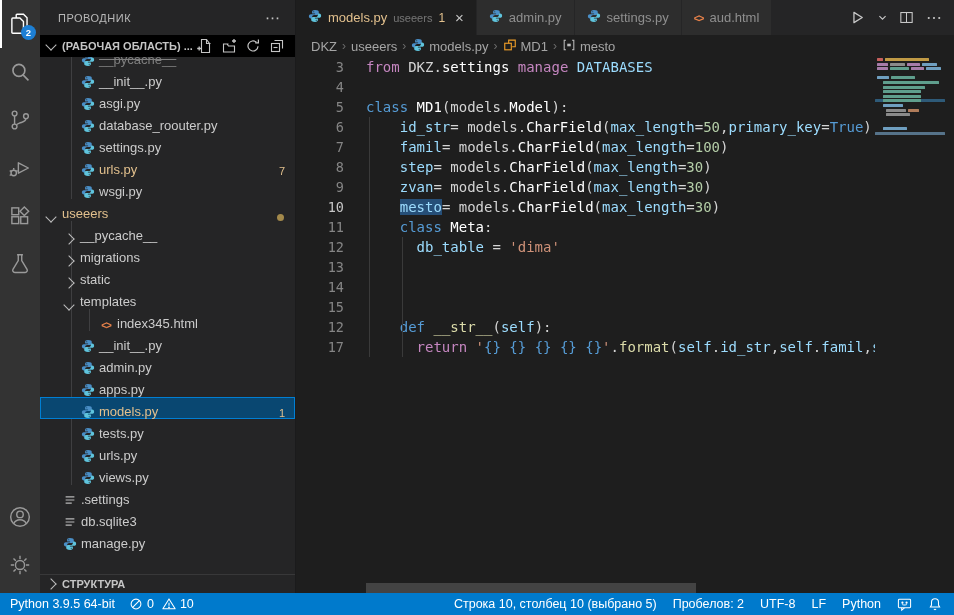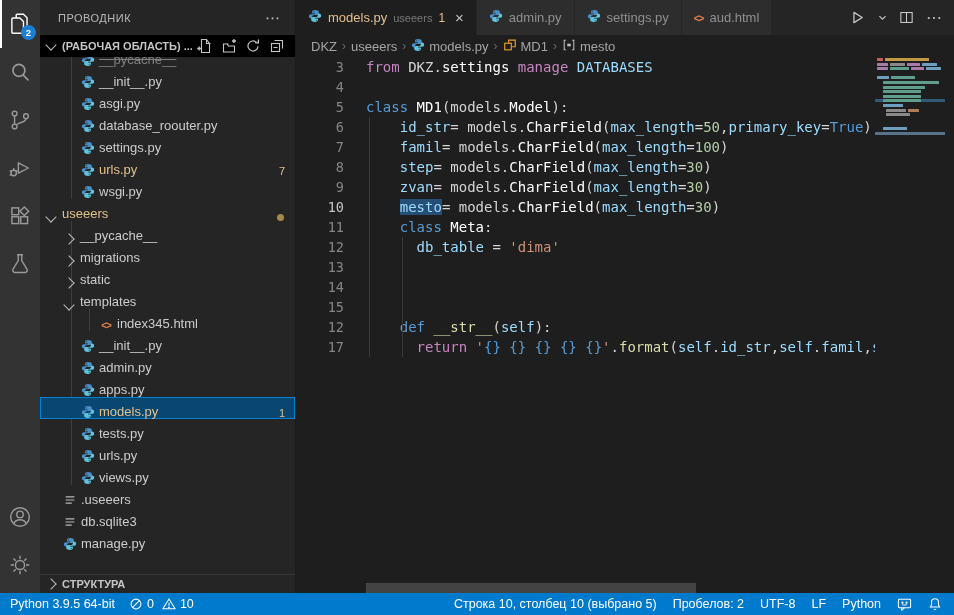--- a/index.html
+++ b/index.html
@@ -361,21 +361,21 @@
             </span>
             <span class="lbl">views.py</span>
           </div>
           <div class="row d1">
             <span class="chev-space"></span>
             <span class="ficon">
               <svg width="14" height="14" viewBox="0 0 16 16" fill="none" stroke="#b8b8b8" stroke-width="1.4">
                 <path d="M3 4.5h10M3 8h10M3 11.5h7"></path>
               </svg>
             </span>
-            <span class="lbl">.useeers</span>
+            <span class="lbl">.settings</span>
           </div>
           <div class="row d1">
             <span class="chev-space"></span>
             <span class="ficon">
               <svg width="14" height="14" viewBox="0 0 16 16" fill="none" stroke="#b8b8b8" stroke-width="1.4">
                 <path d="M3 4.5h10M3 8h10M3 11.5h7"></path>
               </svg>
             </span>
             <span class="lbl">db.sqlite3</span>
           </div>

